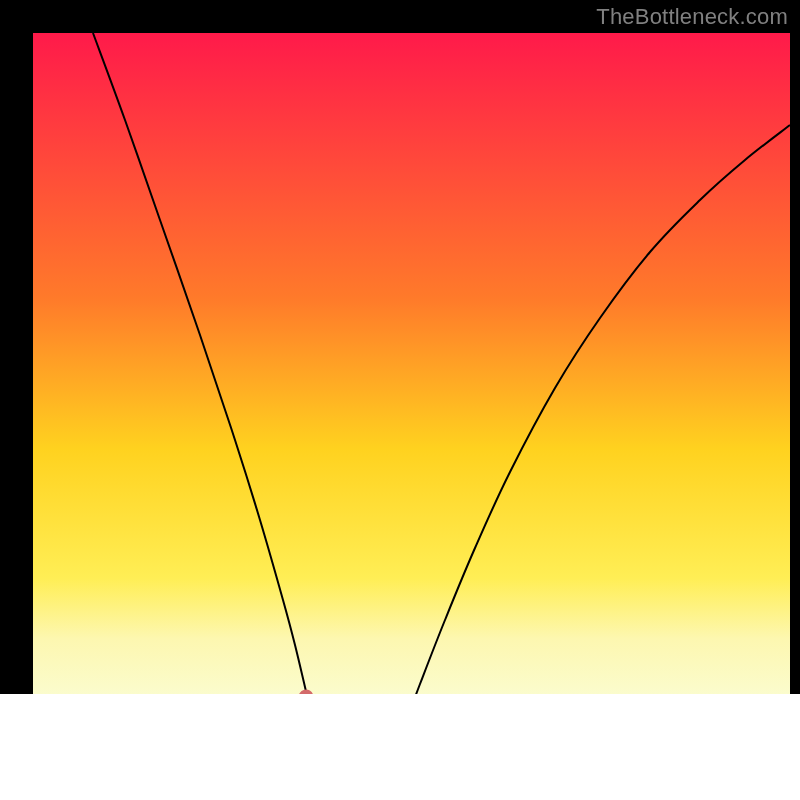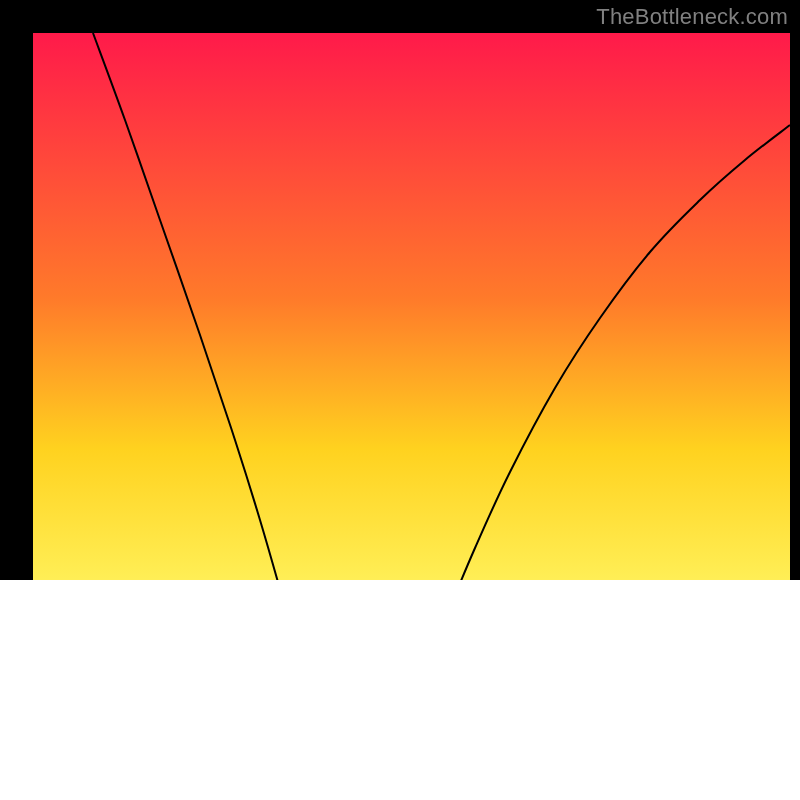--- a/index.html
+++ b/index.html
@@ -4,21 +4,21 @@
 <style>
   body {
     margin: 0;
     padding: 0;
     background: #fff;
     font-family: Arial, Helvetica, sans-serif;
   }
   .wrapper {
     position: relative;
     width: 800px;
-    height: 580px;
+    height: 694px;
     box-sizing: border-box;
   }
   .attribution {
     position: absolute;
     top: 4px;
     right: 12px;
     font-size: 22px;
     color: #808080;
     font-weight: 500;
     letter-spacing: 0.2px;

